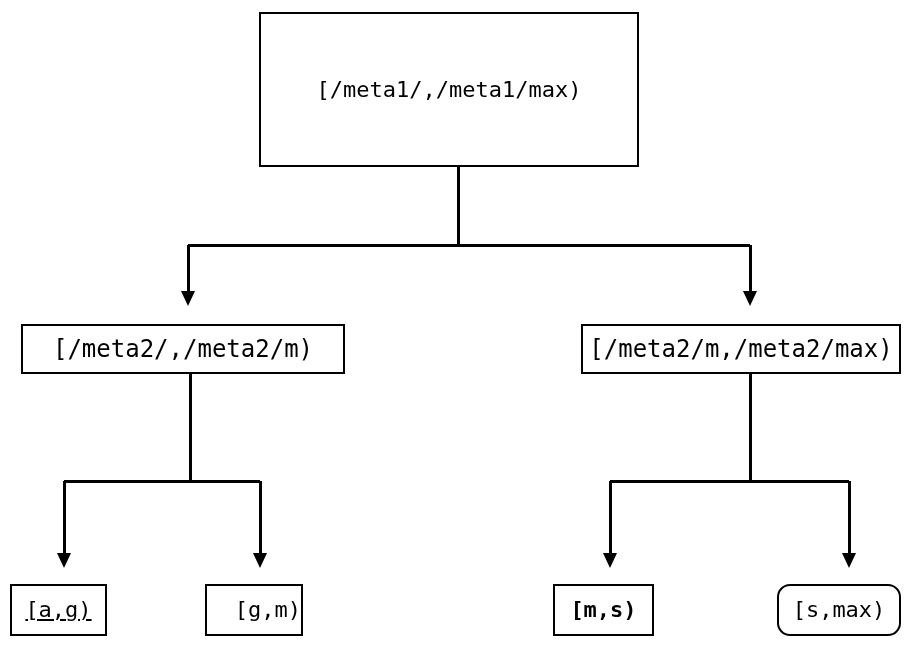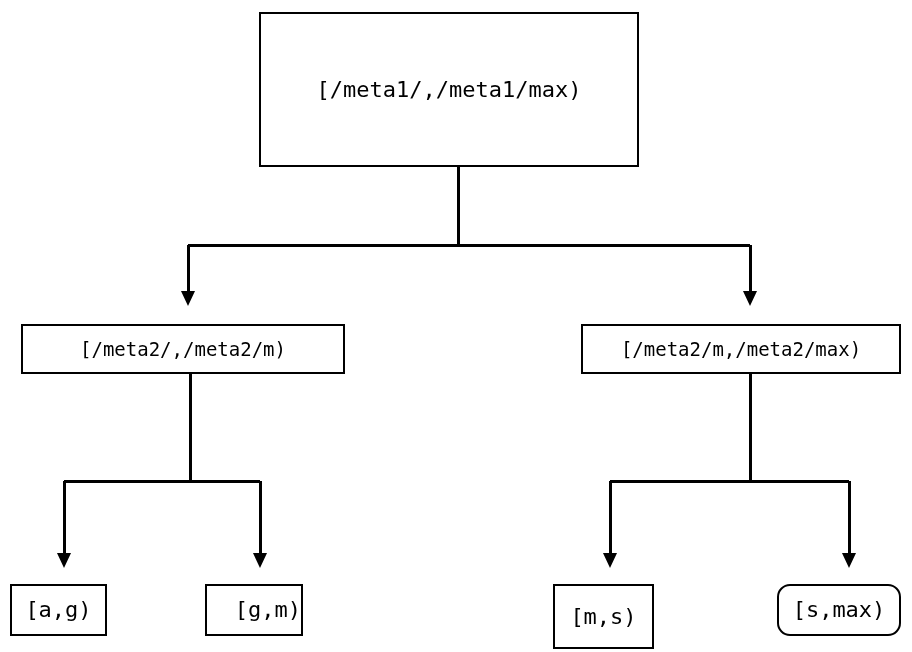--- a/index.html
+++ b/index.html
@@ -38,21 +38,21 @@
     white-space: nowrap;
   }
   .node-label {
     display: block;
     line-height: 1;
   }
   .node-root .node-label {
     font-size: 22px;
   }
   .node-mid .node-label {
-    font-size: 19px;
+    font-size: 24px;
   }
   .node-leaf .node-label {
     font-size: 22px;
   }
 </style>
 </head>
 <body>
 
 <div id="diagram-root">
 
@@ -90,29 +90,29 @@
   </div>
 
   <div class="node node-mid" style="left:21px; top:324px; width:324px; height:50px;">
     <span class="node-label">[/meta2/,/meta2/m)</span>
   </div>
 
   <div class="node node-mid" style="left:581px; top:324px; width:320px; height:50px;">
     <span class="node-label">[/meta2/m,/meta2/max)</span>
   </div>
 
-  <div class="node node-leaf" style="left:10px; top:584px; width:97px; height:52px;">
+  <div class="node node-leaf" style="left:10px; top:584px; width:97px; height:52px;text-decoration:underline;">
     <span class="node-label">[a,g)</span>
   </div>
 
   <div class="node node-leaf" style="left:205px; top:584px; width:98px; height:52px;justify-content:flex-end;">
     <span class="node-label">[g,m)</span>
   </div>
 
-  <div class="node node-leaf" style="left:553px; top:584px; width:101px; height:65px;">
+  <div class="node node-leaf" style="left:553px; top:584px; width:101px; height:52px;font-weight:bold;">
     <span class="node-label">[m,s)</span>
   </div>
 
   <div class="node node-leaf" style="left:777px; top:584px; width:124px; height:52px;border-radius:13px;">
     <span class="node-label">[s,max)</span>
   </div>
 
 </div>
 
 </body></html>

